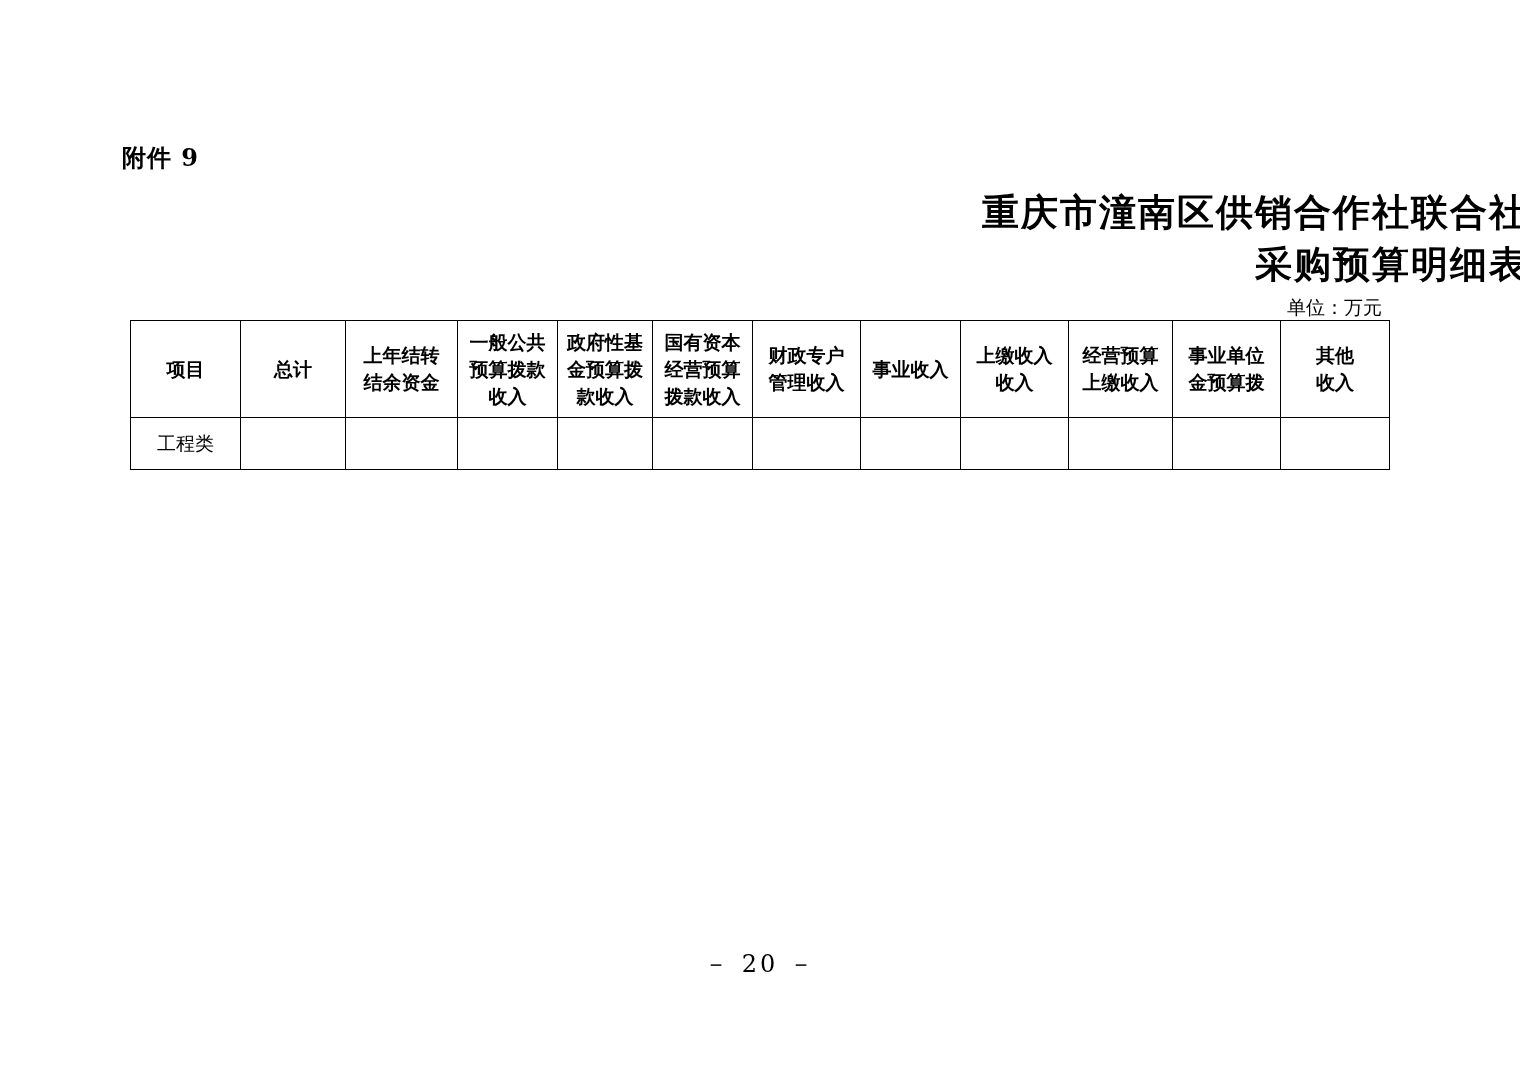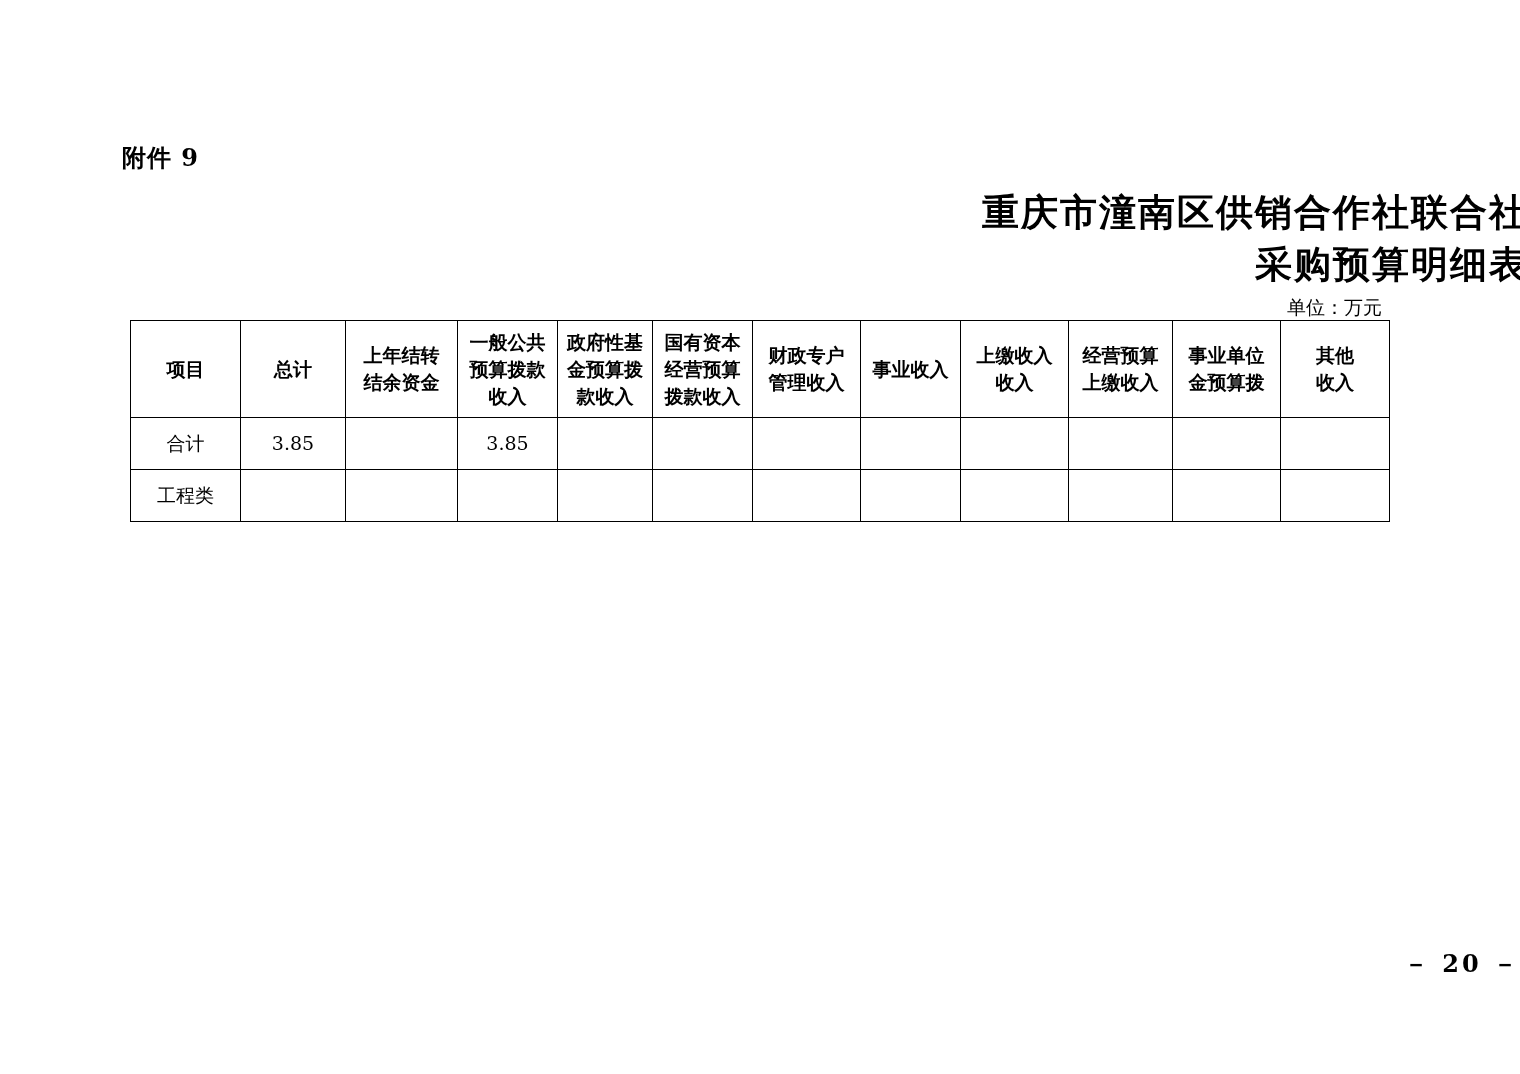--- a/index.html
+++ b/index.html
@@ -77,25 +77,24 @@
     height: 51px;
   }
   .hdr-multiline {
     display: block;
   }
   .page-number {
     position: absolute;
     left: 0;
     top: 948px;
     width: 1520px;
-    text-align: right;
+    text-align: center;
     font-size: 24px;
     letter-spacing: 3px;
     font-family: "DejaVu Serif", "Liberation Serif", serif;
-    font-weight: bold;
   }
 </style>
 </head>
 <body>
 
 <div class="page">
 
   <div class="attachment-label">附件 9</div>
 
   <div class="doc-title">
@@ -167,34 +166,20 @@
           <span class="hdr-multiline">金预算拨</span>
         </th>
         <th>
           <span class="hdr-multiline">其他</span>
           <span class="hdr-multiline">收入</span>
         </th>
       </tr>
     </thead>
     <tbody>
       <tr>
-        <td>合计</td>
-        <td>3.85</td>
-        <td></td>
-        <td>3.85</td>
-        <td></td>
-        <td></td>
-        <td></td>
-        <td></td>
-        <td></td>
-        <td></td>
-        <td></td>
-        <td></td>
-      </tr>
-      <tr>
         <td>工程类</td>
         <td></td>
         <td></td>
         <td></td>
         <td></td>
         <td></td>
         <td></td>
         <td></td>
         <td></td>
         <td></td>

